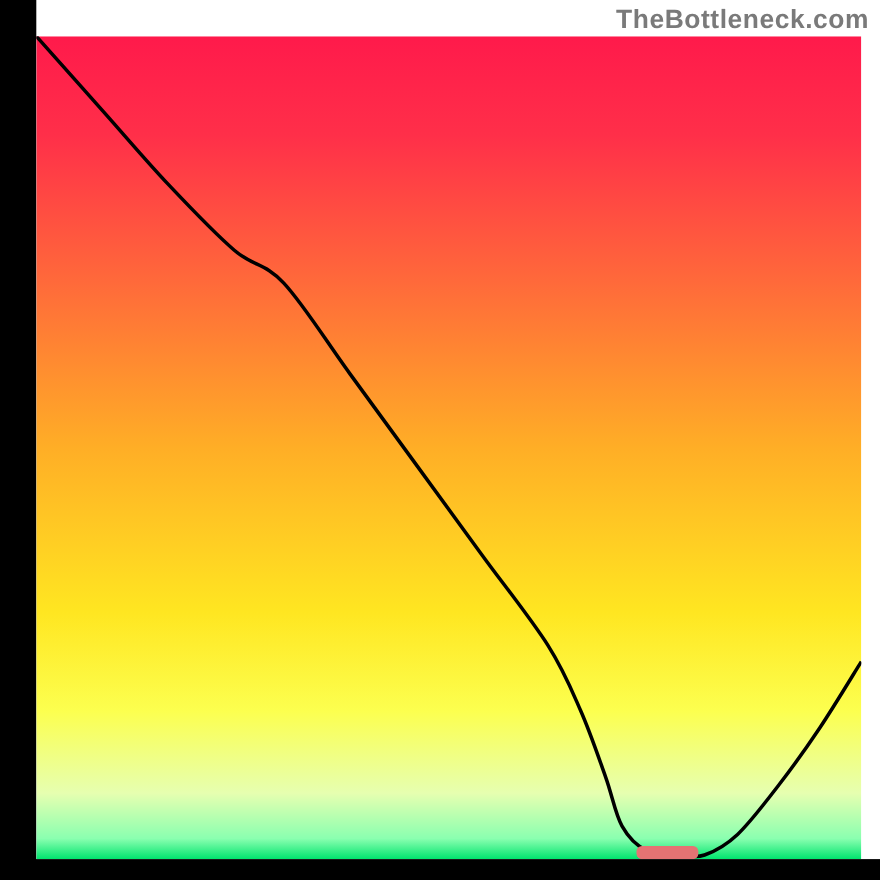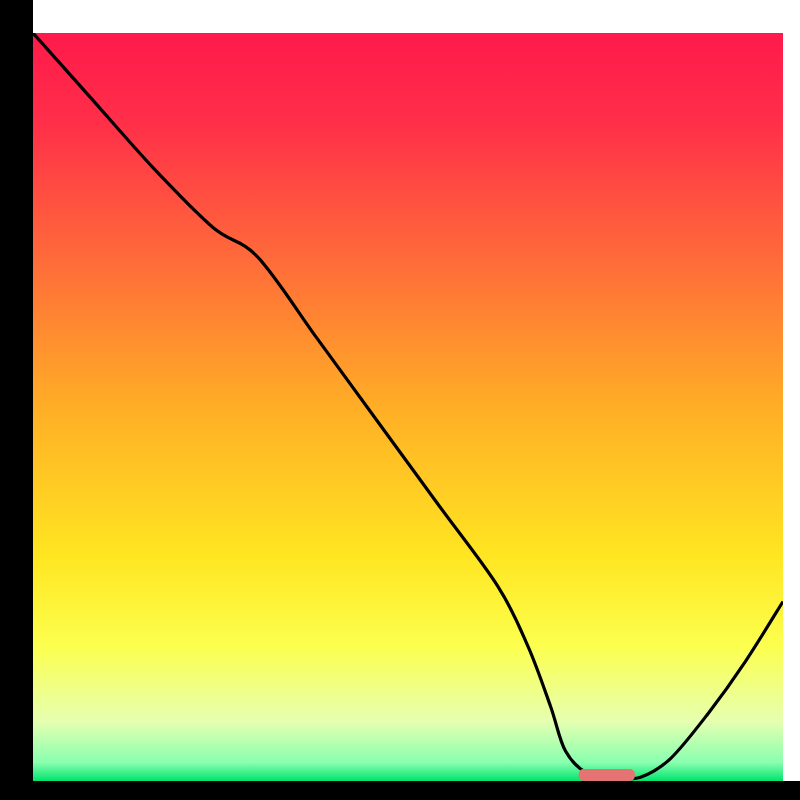--- a/index.html
+++ b/index.html
@@ -28,20 +28,21 @@
   svg.plot {
     position: absolute;
     top: 0;
     left: 0;
   }
 </style>
 </head>
 <body>
 
 <div class="chart-wrap">
+  <div class="watermark">TheBottleneck.com</div>
 
   <svg class="plot" width="800" height="800" viewBox="0 0 800 800">
     <defs>
       <linearGradient id="bg-grad" x1="0" y1="0" x2="0" y2="1">
           <stop offset="0%" stop-color="#ff1a4b"></stop>
           <stop offset="12%" stop-color="#ff2f49"></stop>
           <stop offset="30%" stop-color="#ff6a3a"></stop>
           <stop offset="50%" stop-color="#ffae26"></stop>
           <stop offset="70%" stop-color="#ffe621"></stop>
           <stop offset="82%" stop-color="#fcff4f"></stop>

